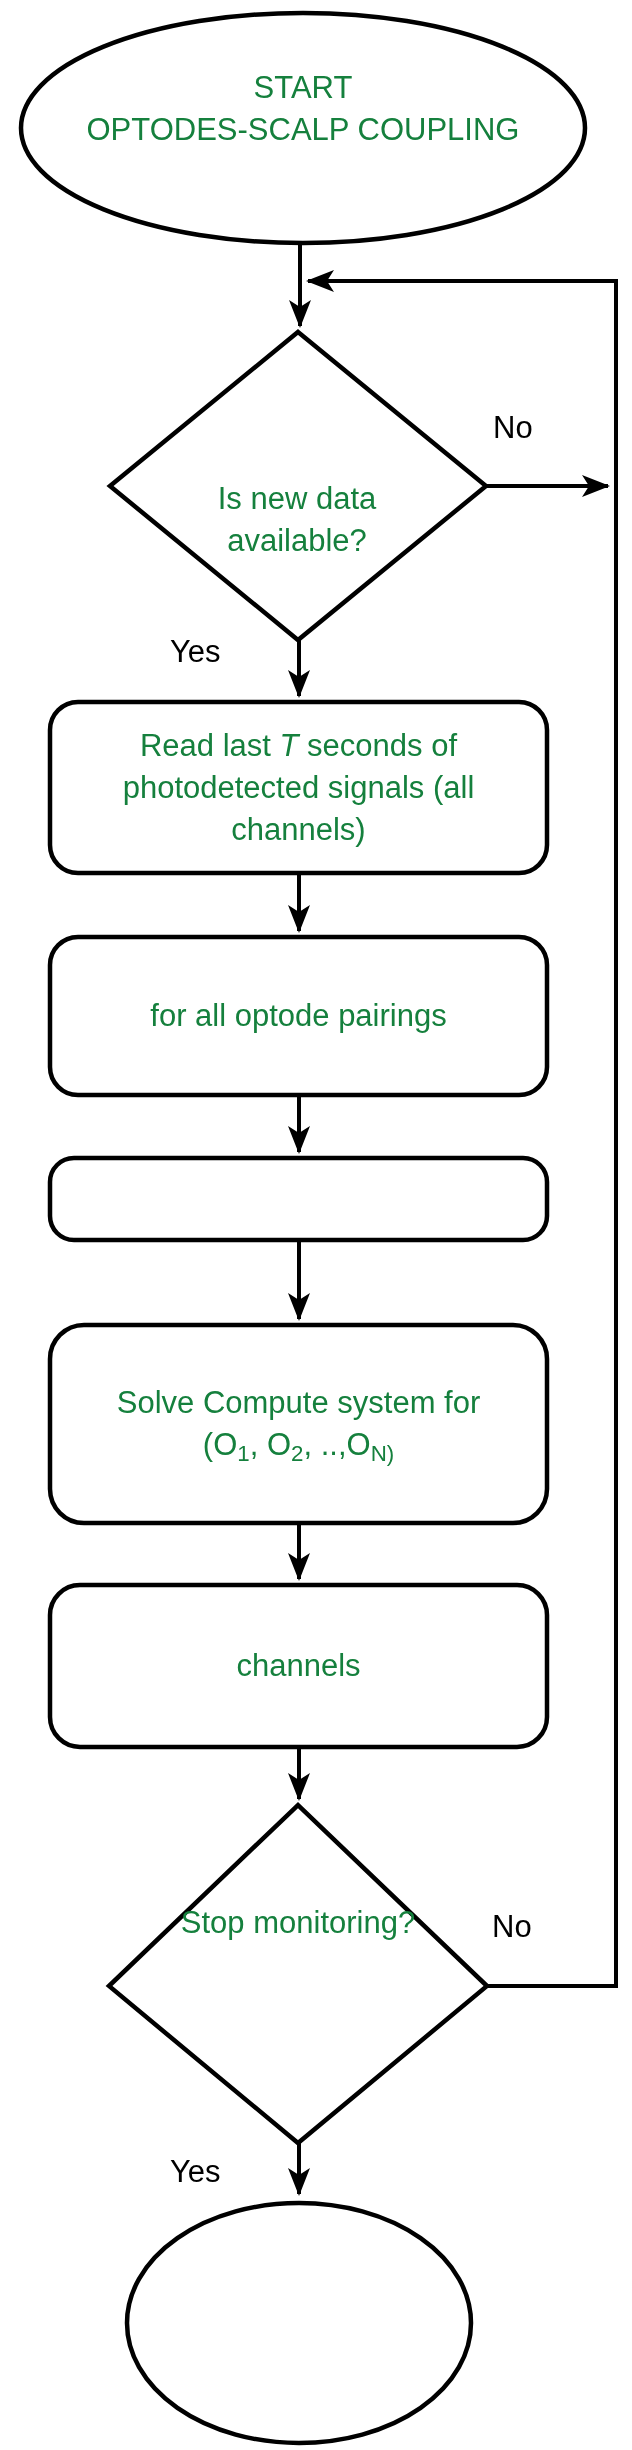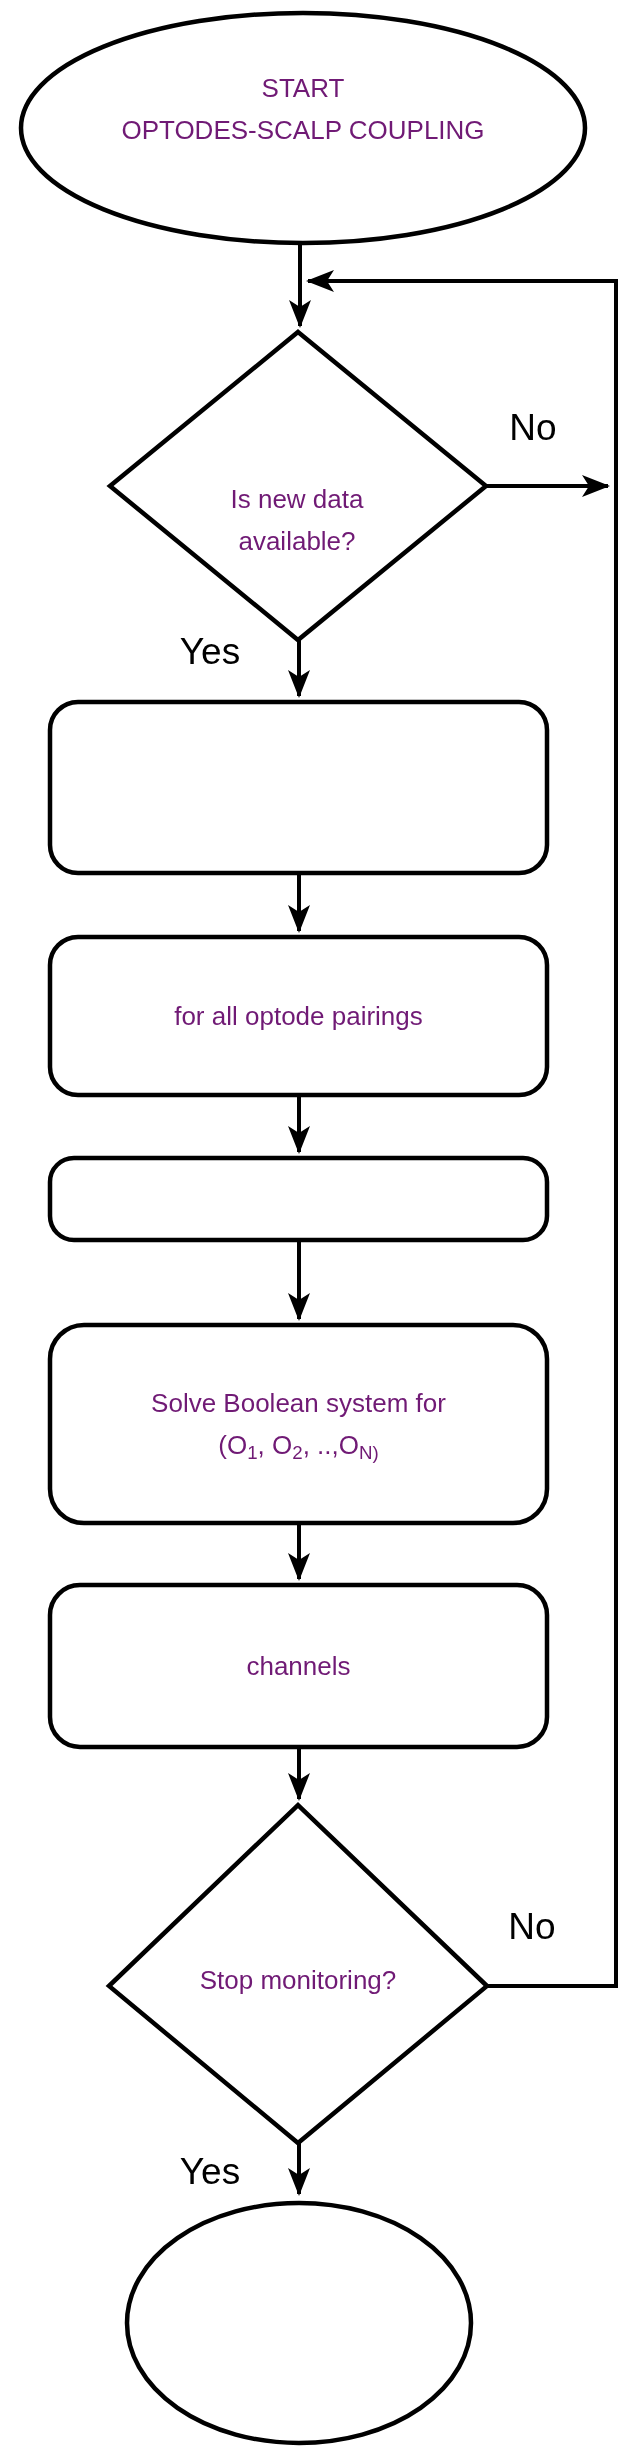--- a/index.html
+++ b/index.html
@@ -21,31 +21,30 @@
     left: 0;
     top: 0;
   }
   .node-label {
     position: absolute;
     display: flex;
     flex-direction: column;
     align-items: center;
     justify-content: center;
     text-align: center;
-    font-size: 26px;
+    font-size: 31px;
     line-height: 42px;
-    color: #701a75;
+    color: #15803d;
     white-space: nowrap;
   }
   .node-label .line { display: block; }
   .edge-label {
     position: absolute;
     width: 80px;
-    text-align: center;
-    font-size: 37px;
+    font-size: 31px;
     line-height: 44px;
     color: #000000;
     white-space: nowrap;
   }
   .it { font-style: italic; }
   sub.sb {
     font-size: 0.72em;
     line-height: 0;
     vertical-align: -0.25em;
   }
@@ -95,37 +94,42 @@
 
   <div class="node-label" style="left:108px; top:440px; width:378px; height:160px;">
     <span class="line">Is new data</span>
     <span class="line">available?</span>
   </div>
 
   <div class="edge-label" style="left:493px; top:406px;">No</div>
 
   <div class="edge-label" style="left:170px; top:630px;">Yes</div>
 
+  <div class="node-label" style="left:50px; top:702px; width:497px; height:171px;">
+    <span class="line"><span>Read last </span><span class="it">T</span><span> seconds of</span></span>
+    <span class="line">photodetected signals (all</span>
+    <span class="line">channels)</span>
+  </div>
 
   <div class="node-label" style="left:50px; top:937px; width:497px; height:158px;">
     <span class="line">for all optode pairings</span>
   </div>
 
 
   <div class="node-label" style="left:50px; top:1325px; width:497px; height:198px;">
-    <span class="line">Solve Boolean system for</span>
+    <span class="line">Solve Compute system for</span>
     <span class="line"><span>(O</span><sub class="sb">1</sub><span>, O</span><sub class="sb">2</sub><span>, ..,O</span><sub class="sb">N)</sub></span>
   </div>
 
   <div class="node-label" style="left:50px; top:1585px; width:497px; height:162px;">
     <span class="line">channels</span>
   </div>
 
   <div class="edge-label" style="left:492px; top:1905px;">No</div>
 
-  <div class="node-label" style="left:109px; top:1905px; width:378px; height:150px;">
+  <div class="node-label" style="left:109px; top:1848px; width:378px; height:150px;">
     <span class="line">Stop monitoring?</span>
   </div>
 
   <div class="edge-label" style="left:170px; top:2150px;">Yes</div>
 
 
 </div>
 
 </body></html>

